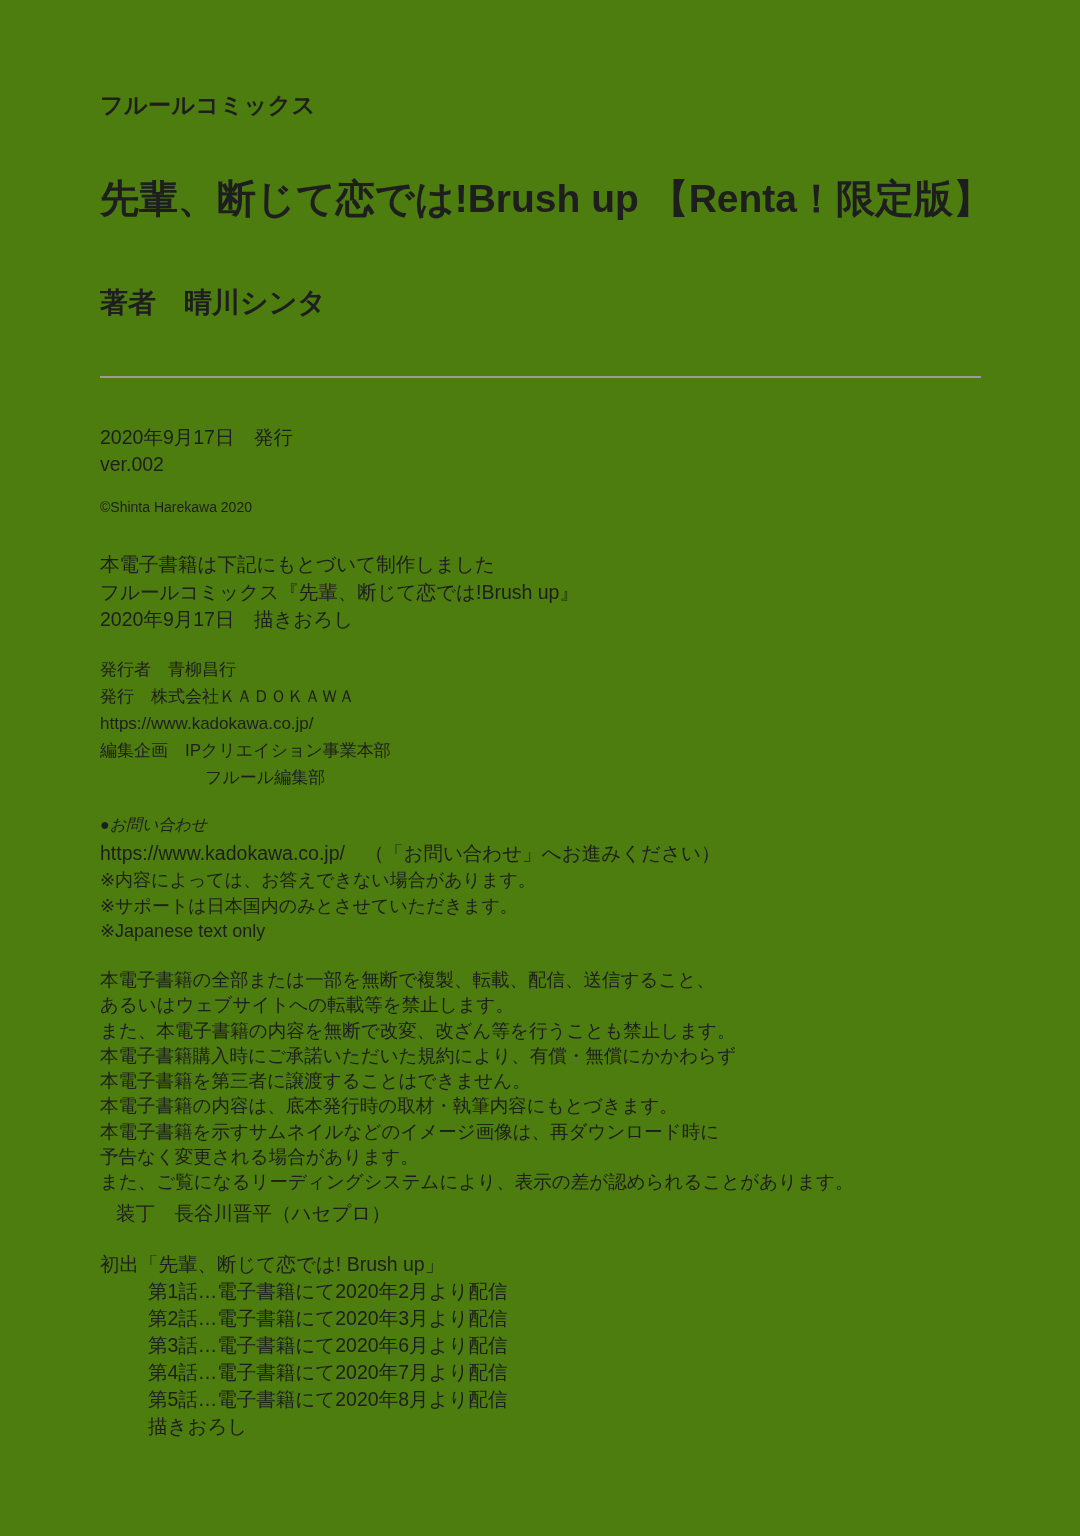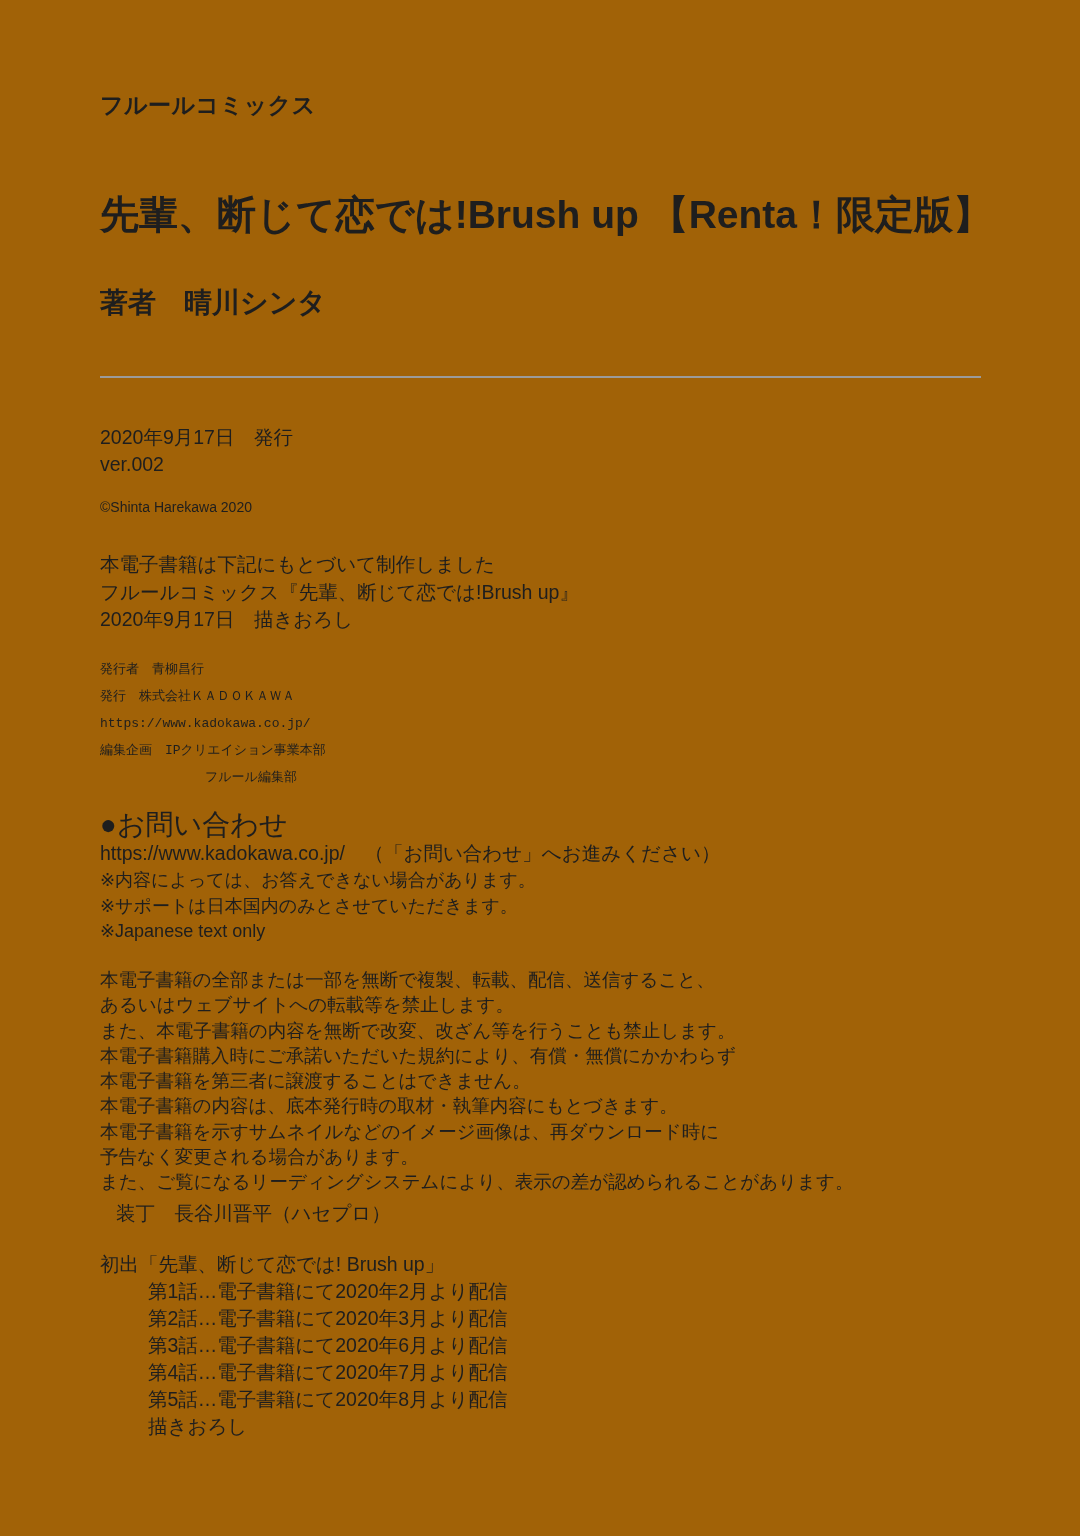--- a/index.html
+++ b/index.html
@@ -1,38 +1,38 @@
 <!DOCTYPE html>
 <html lang="ja"><head>
 <meta charset="utf-8">
 <style>
   html,body{margin:0;padding:0;background:#e9e9e9;}
   .page{
     position:relative;
     width:1080px;height:1536px;
-    background:#a16207;
+    background:#4d7c0f;
     color:#1e1e1e;
     font-family:"Liberation Sans","DejaVu Sans",sans-serif;
     overflow:hidden;
     margin:0 auto;
   }
   .abs{position:absolute;left:100px;white-space:nowrap;}
   .imprint{top:90px;font-size:23px;font-weight:600;letter-spacing:.5px;}
-  .title{top:188px;font-size:39px;font-weight:700;letter-spacing:0;}
+  .title{top:172px;font-size:39px;font-weight:700;letter-spacing:0;}
   .author{top:284px;font-size:28px;font-weight:700;}
   .author .gap{display:inline-block;width:28px;}
   .divider{position:absolute;left:100px;top:376px;width:881px;height:2px;background:#9b9b9b;}
   .body-line{font-size:19.5px;line-height:27px;}
   .edition{top:424px;}
   .copyright{top:499px;font-size:14px;}
   .source{top:551px;font-size:19.5px;line-height:27.5px;}
-  .publisher{top:656px;font-size:13px;line-height:27px;font-family:Liberation Mono, monospace;}
+  .publisher{top:656px;font-size:17px;line-height:27px;}
   .publisher .indent{margin-left:105px;}
   .contact{top:811px;}
-  .contact .heading{font-size:28px;line-height:28px;}
+  .contact .heading{font-size:16px;line-height:28px;font-style:italic;}
   .contact .url-line{font-size:19.5px;line-height:29px;}
   .contact .note{font-size:18px;line-height:25.5px;}
   .legal{top:967px;font-size:18.5px;line-height:25.3px;}
   .design{top:1200px;font-size:19.5px;margin-left:16px;}
   .firstpub{top:1251px;font-size:19.5px;line-height:27px;display:flex;}
   .firstpub .fp-label{flex:0 0 39px;text-align:center;}
   .firstpub .fp-item{padding-left:9px;}
 </style>
 </head>
 <body>

